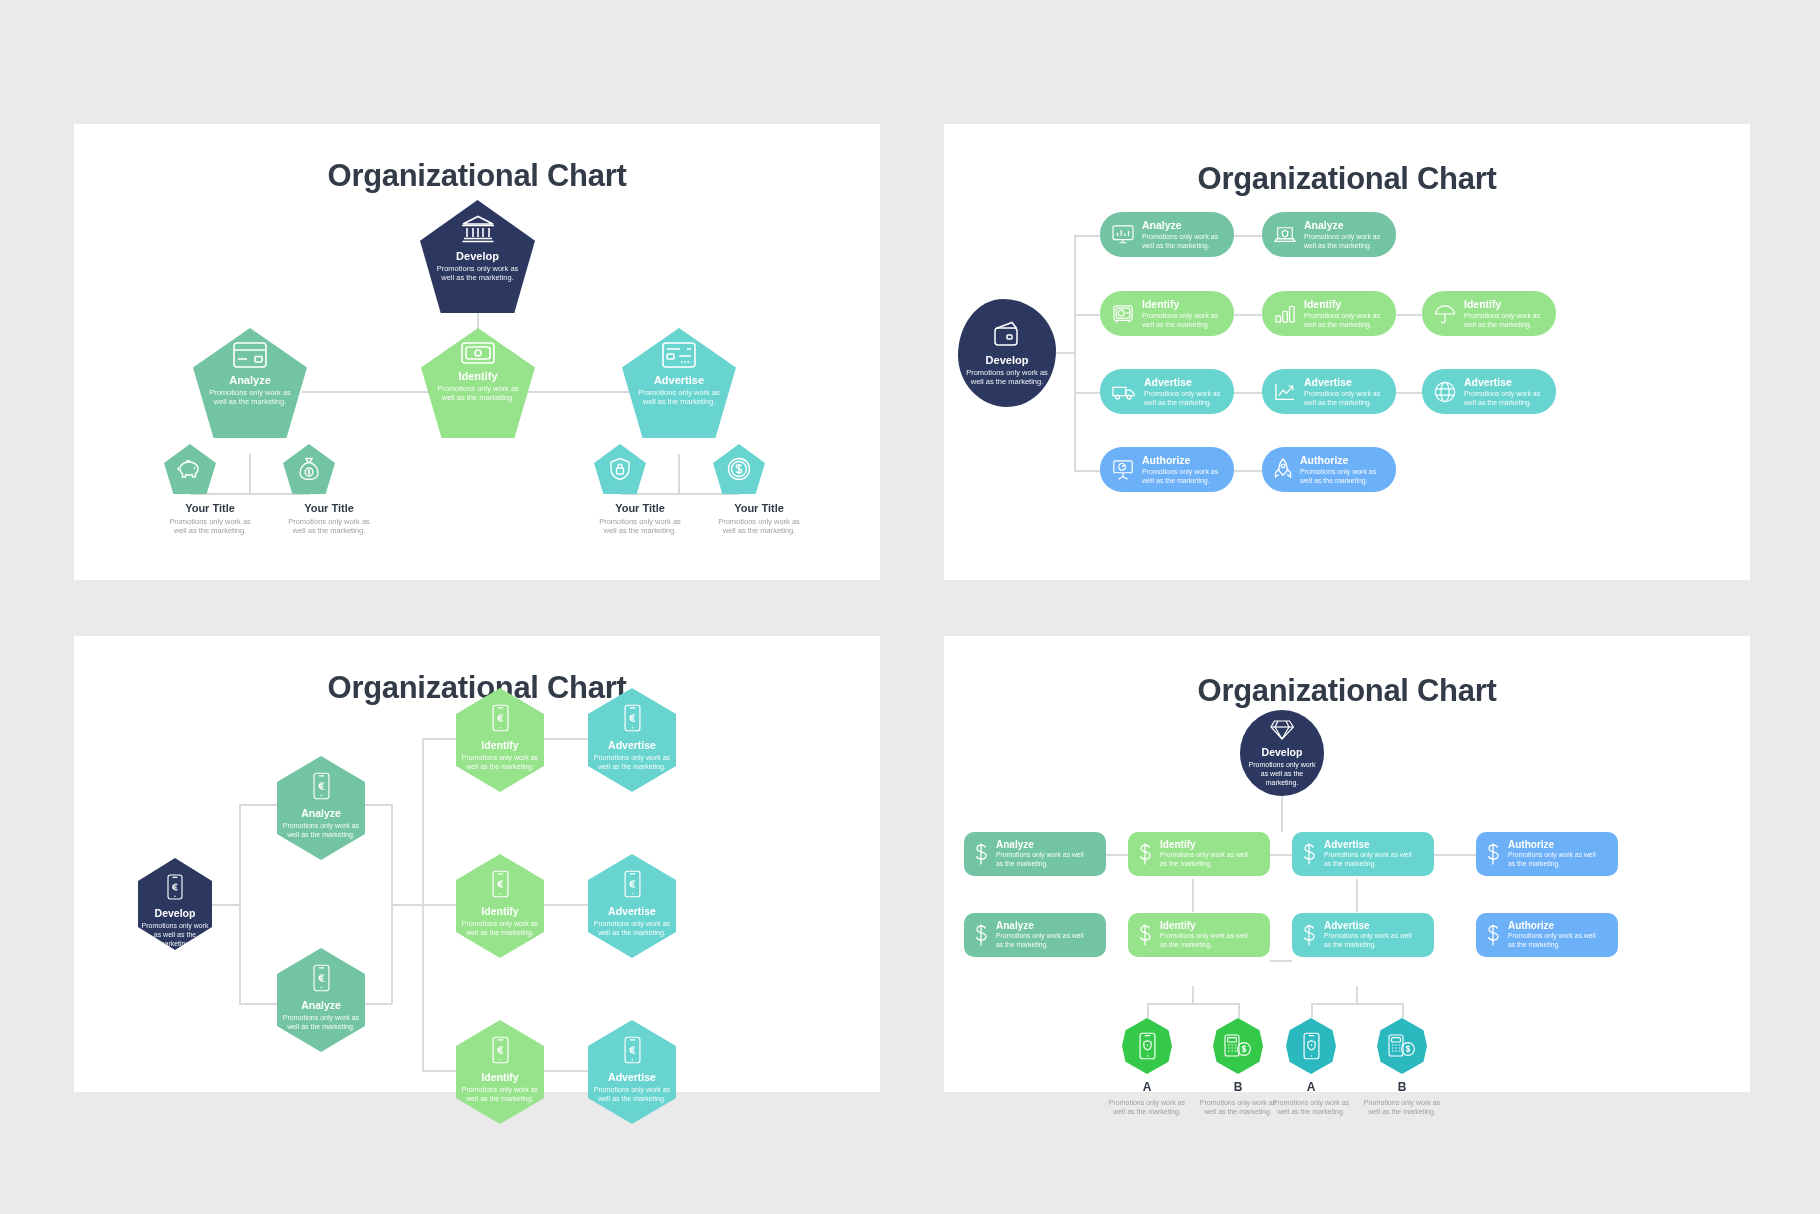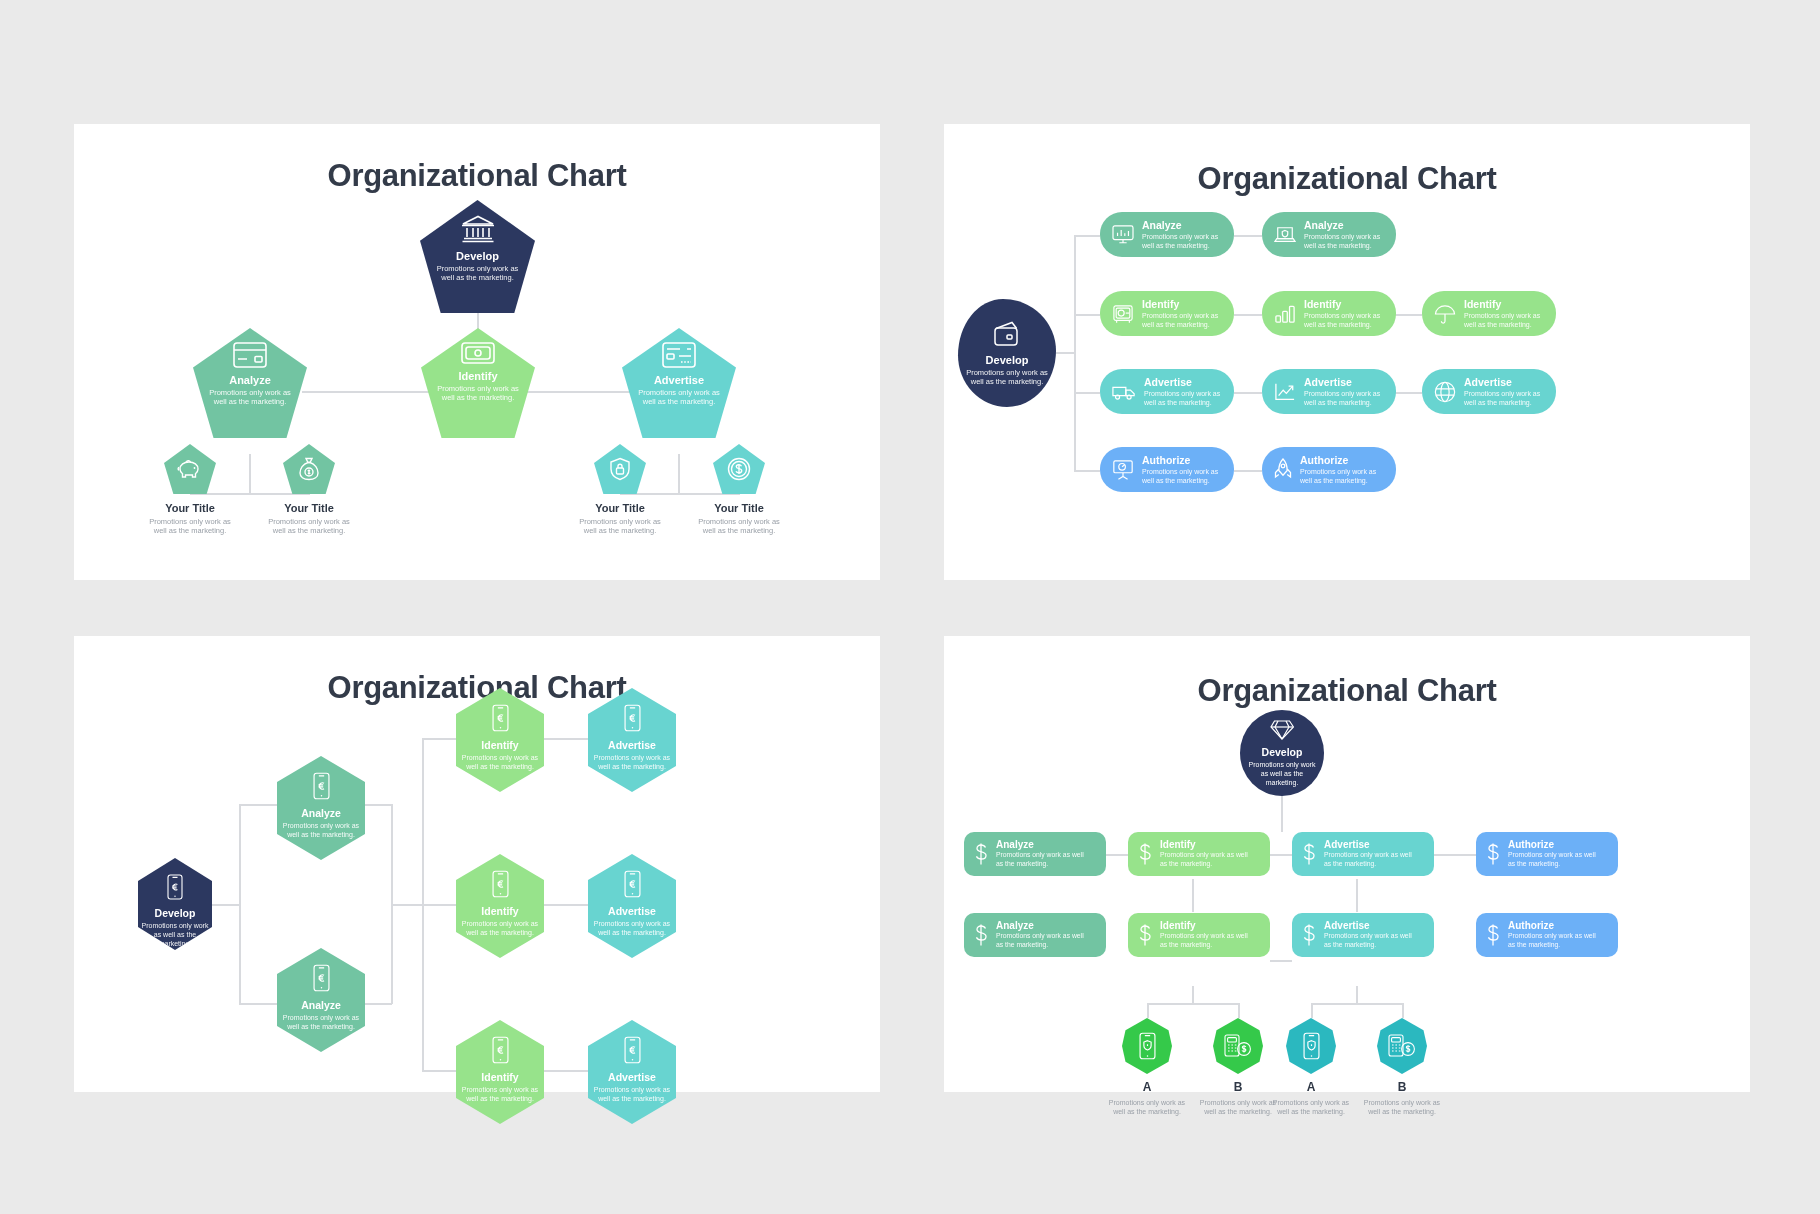--- a/index.html
+++ b/index.html
@@ -47,21 +47,21 @@
   }
   .pent .ttl { font-size: 11px; font-weight: bold; line-height: 1.1; }
   .pent .sub { font-size: 7.5px; line-height: 1.25; opacity: .92; margin-top: 2px; }
   .pent .ico { margin-top: 14px; margin-bottom: 6px; }
   .pent-sm {
     position: absolute;
     clip-path: polygon(50% 0%, 100% 38%, 82% 100%, 18% 100%, 0% 38%);
     border-radius: 8px;
     display:flex; align-items:center; justify-content:center;
   }
-  .cap { position: absolute; text-align: center; }
+  .cap { position: absolute; text-align: center; margin-left: 20px; }
   .cap .ttl { font-size: 11px; font-weight: bold; color: #2f3846; }
   .cap .sub { font-size: 7.5px; color: #9aa0a8; line-height: 1.25; margin-top: 3px; }
 
   
   .pill {
     position: absolute;
     border-radius: 22px;
     display: flex; align-items: center;
     color: #fff;
     padding-left: 12px;

